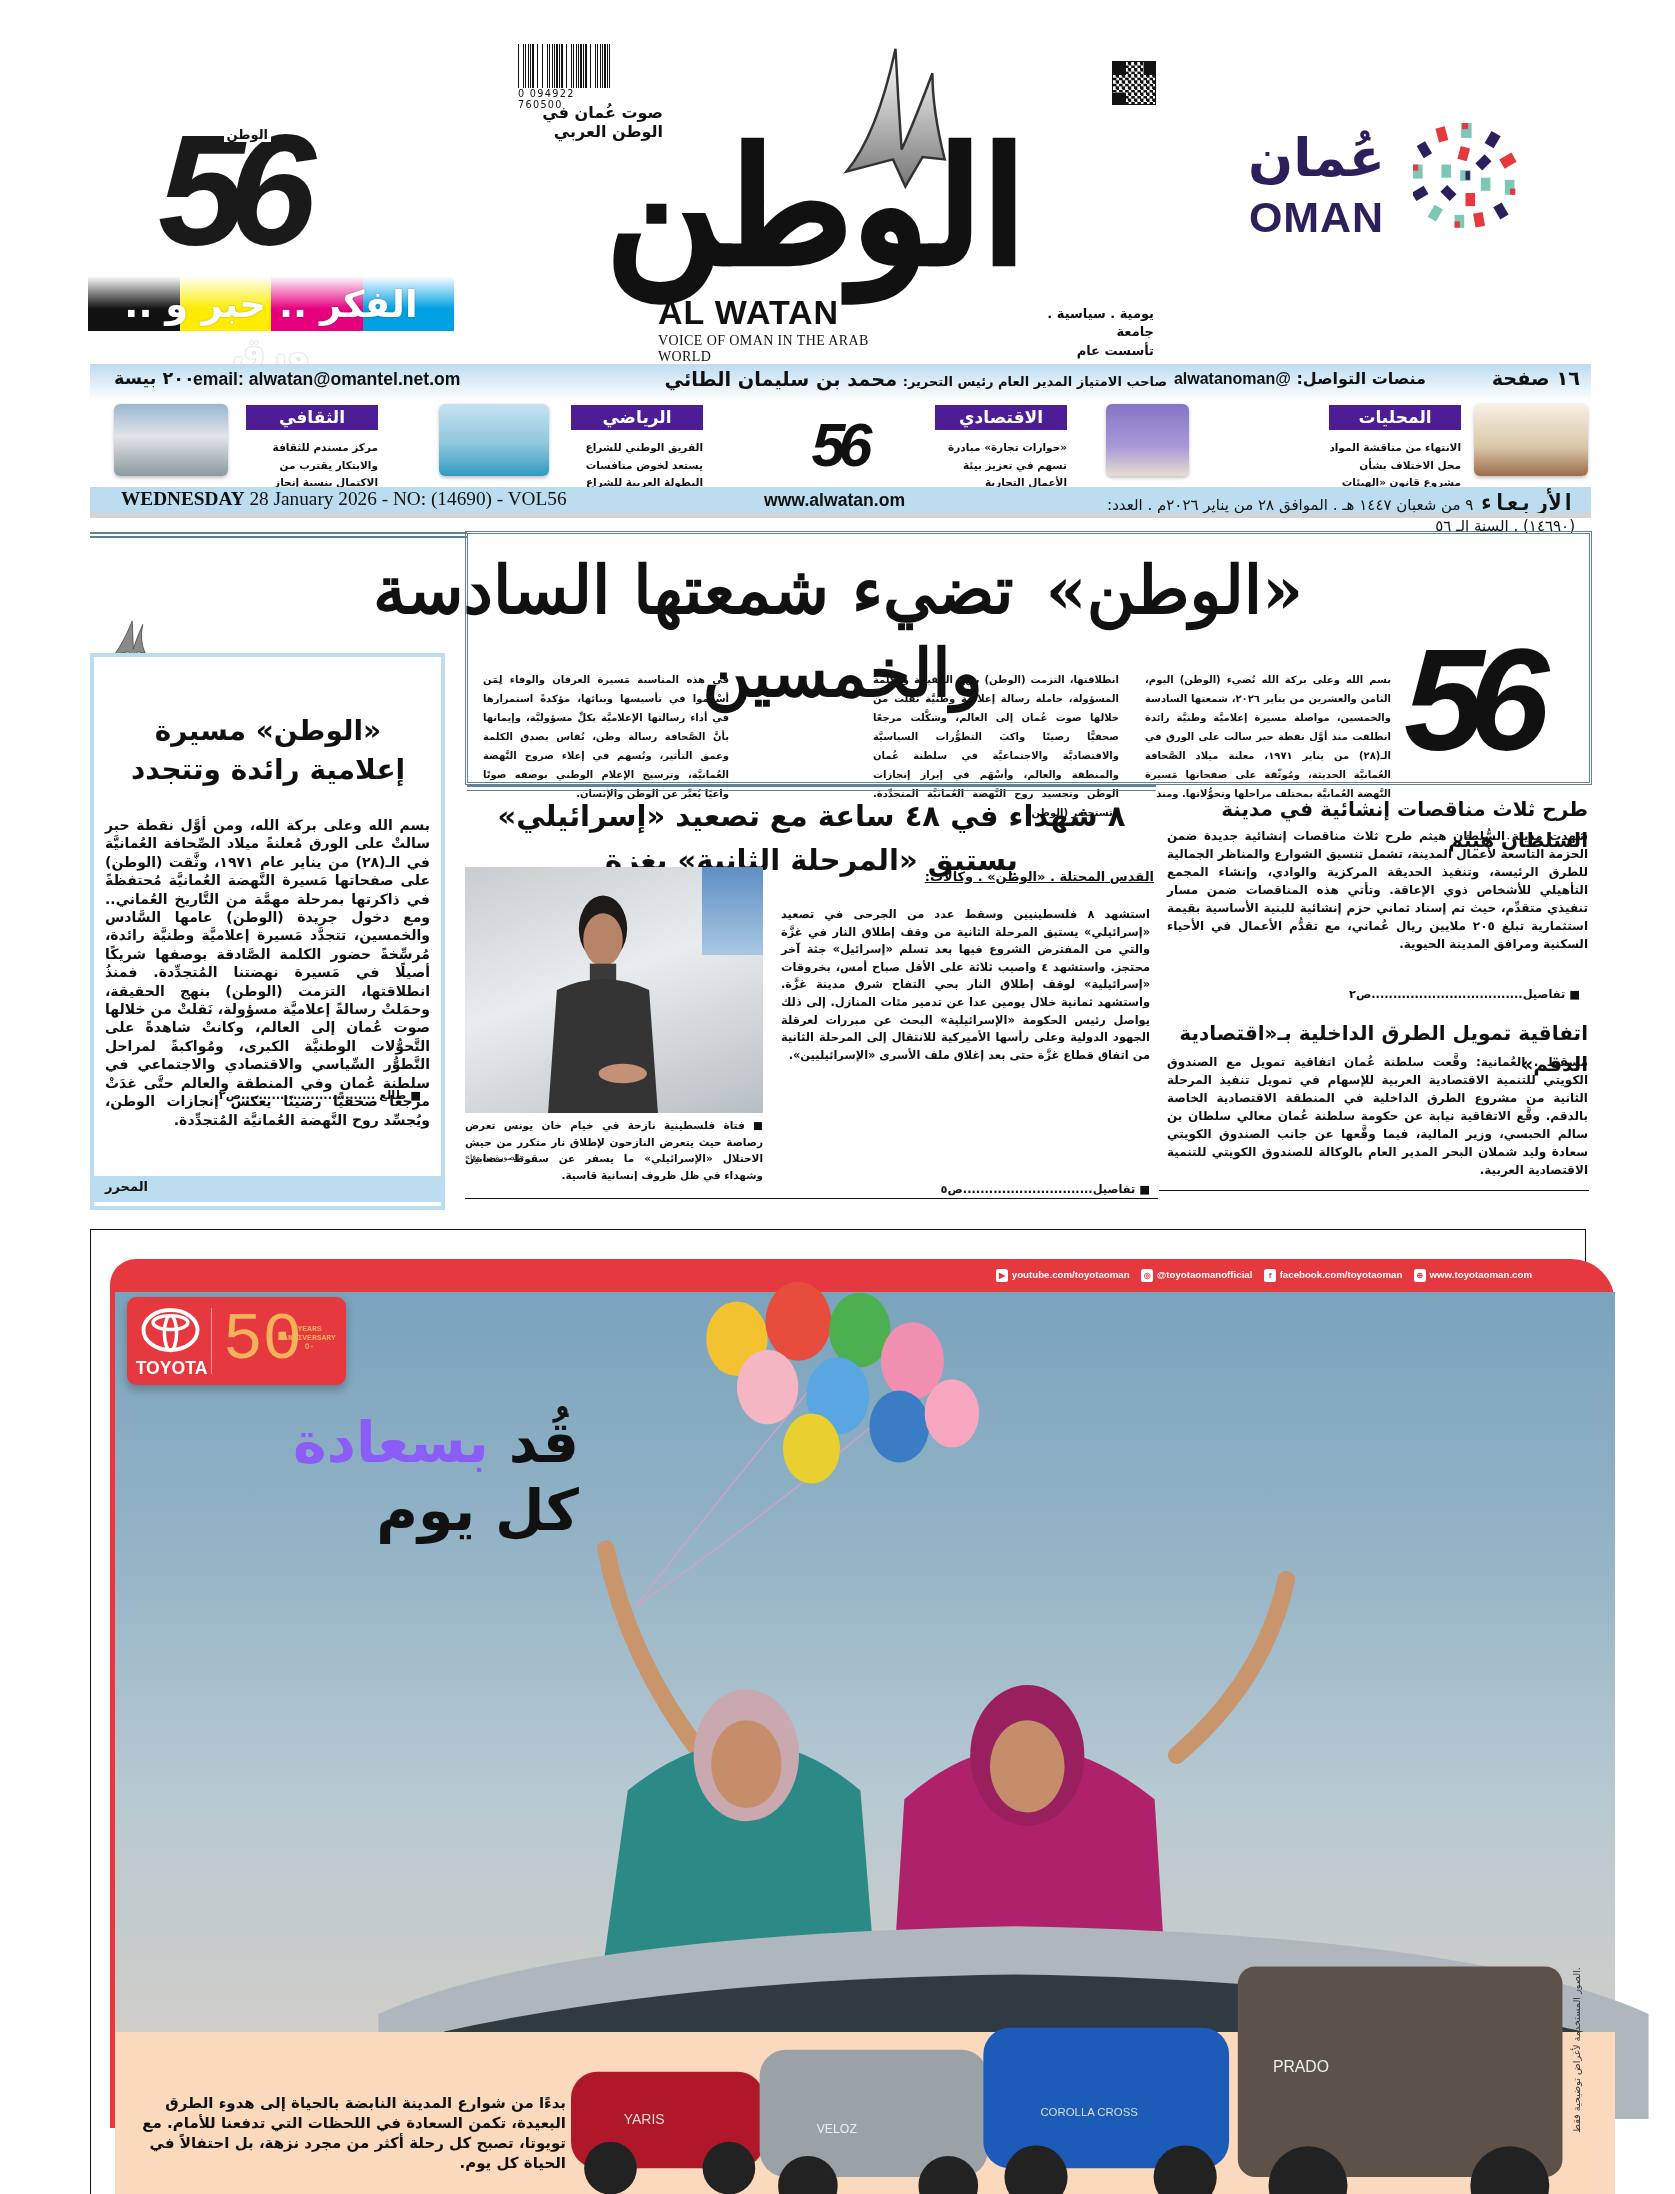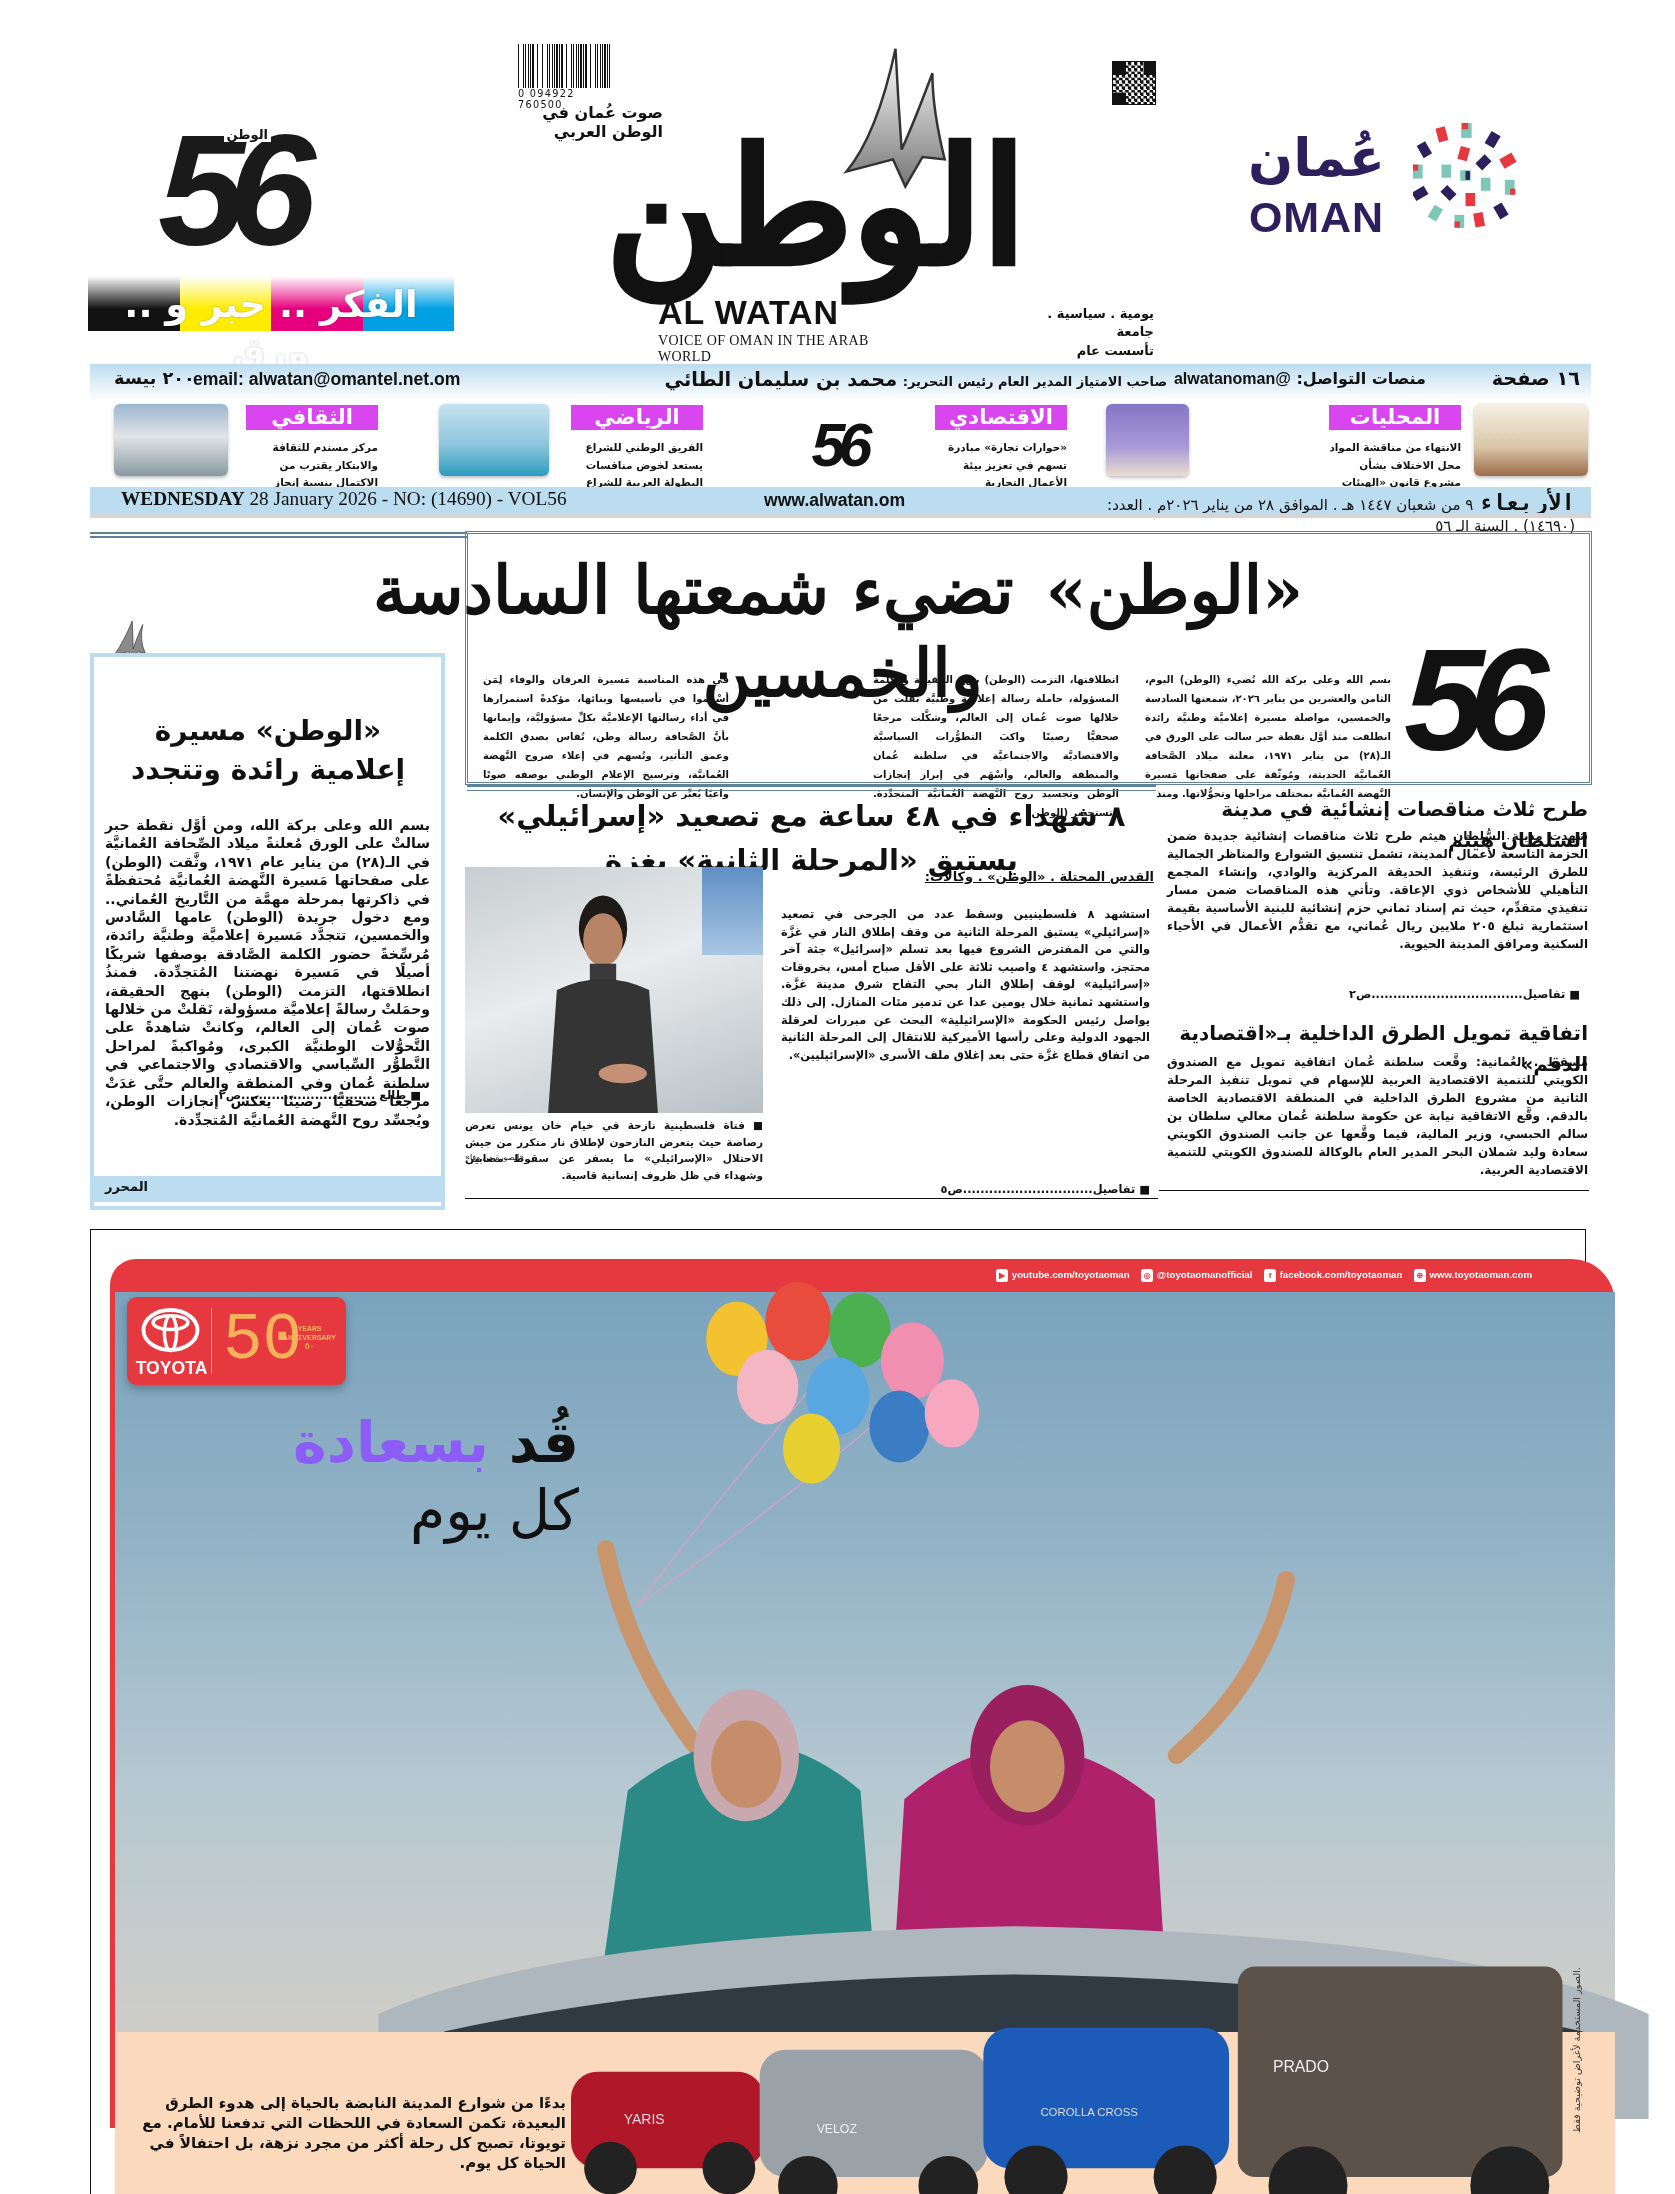--- a/index.html
+++ b/index.html
@@ -40,21 +40,21 @@
   
   .infobar { left: 90px; top: 364px; width: 1501px; height: 132px; background: linear-gradient(#bcdcf0, #ffffff 28%); }
   .price { left: 114px; top: 368px; font-size: 17.6px; font-weight: bold; }
   .email { left: 193px; top: 369px; font-family: "Liberation Sans", sans-serif; font-size: 17.6px; font-weight: bold; text-align: right; }
   .publisher { left: 632px; top: 368px; width: 535px; font-size: 16px; font-weight: bold; }
   .social { left: 1097px; top: 369px; width: 329px; font-size: 16px; font-weight: bold; }
   .pages { left: 1453px; top: 367px; width: 127px; font-size: 19.3px; font-weight: bold; }
 
   .teaser { top: 404px; height: 70px; }
   .teaser .thumb { position: absolute; top: 0; width: 114px; height: 72px; border-radius: 6.1px; box-shadow: 0 1.8px 3.5px rgba(0,0,0,.25); }
-  .teaser .label { position: absolute; top: 0.9px; width: 158px; height: 25.5px; background: #d946ef; color: #fff; font-size: 21px; font-weight: bold; text-align: center; line-height: 25.5px; }
+  .teaser .label { position: absolute; top: 0.9px; width: 158px; height: 25.5px; background: #4c1d95; color: #fff; font-size: 17px; font-weight: bold; text-align: center; line-height: 25.5px; }
   .teaser .desc { position: absolute; top: 35px; width: 158px; font-size: 10.5px; font-weight: bold; line-height: 17.6px; direction: rtl; text-align: right; }
   .mid56 { left: 790px; top: 415px; width: 97px; height: 61px; font-family: "Liberation Sans", sans-serif; font-weight: 900; font-style: italic; font-size: 61px; line-height: 61px; letter-spacing: -7px; text-align: center; }
 
   .datebar { left: 90px; top: 487px; width: 1501px; height: 25.5px; background: #bcdcf0; }
   .date-en { left: 121px; top: 488px; font-family: "Liberation Serif", serif; font-size: 19.3px; }
   .date-en b { font-weight: bold; }
   .site { left: 764px; top: 490px; font-family: "Liberation Sans", sans-serif; font-size: 17.6px; font-weight: 900; }
   .date-ar { left: 1053px; top: 489px; width: 522px; font-size: 15px; }
   .date-ar b { font-size: 23px; font-family: Liberation Mono, monospace; }
   .greyline { left: 90px; top: 513px; width: 1501px; height: 5.3px; background: #d5d5d5; }
@@ -105,21 +105,21 @@
   .ad-sky { left: 115px; top: 1292px; width: 1500px; height: 836px; background: linear-gradient(#7aa3bd 0%, #93b3c6 30%, #b7c9d2 60%, #d9cfc4 100%); }
   .toyota-badge { left: 127px; top: 1297px; width: 219px; height: 88px; background: #e5383f; border-radius: 9.7px; box-shadow: 0 4.4px 8px rgba(0,0,0,.25); }
   .toyota-emblem { left: 140px; top: 1306px; width: 61px; height: 48px; }
   .toyota-word { left: 132px; top: 1358px; width: 79px; font-family: "Liberation Sans", sans-serif; font-weight: bold; font-size: 17.6px; color: #fff; text-align: center; }
   .badge-divider { left: 211px; top: 1308px; width: 0.9px; height: 66px; background: #f3a0a2; }
   .badge-50 { left: 223px; top: 1303px; width: 114px; height: 75px; color: #f6b25a; font-family: Liberation Mono, monospace; }
   .badge-50 .n { font-size: 66px; line-height: 75px; font-weight: 300; }
   .badge-50 .y { position:absolute; left:59px; top:22px; font-size:8px; font-weight:bold; line-height:8.8px; text-align:center; }
   .ad-slogan1 { left: 263px; top: 1409px; width: 316px; font-size: 57px; font-weight: bold; line-height: 66px; direction: rtl; text-align: right; }
   .ad-slogan1 .red { color: #8b5cf6; }
-  .ad-slogan2 { left: 263px; top: 1477px; width: 316px; font-size: 57px; font-weight: normal; line-height: 66px; direction: rtl; text-align: right; color: #111; }
+  .ad-slogan2 { left: 263px; top: 1477px; width: 316px; font-size: 57px; font-weight: bold; line-height: 66px; direction: rtl; text-align: right; color: #111; }
 
   .balloons { left: 592px; top: 1273px; width: 439px; height: 351px; }
   .scene { left: 518px; top: 1527px; width: 1080px; height: 483px; }
   .car-roof { left: 377px; top: 1900px; width: 1273px; height: 219px; }
   .peach { left: 115px; top: 2032px; width: 1500px; height: 228px; background: #fbd9bd; border-bottom: 1.8px solid #e2584e; }
   .peach-copy { left: 127px; top: 2093px; width: 439px; font-size: 15px; line-height: 20px; font-weight: bold; direction: rtl; text-align: right; }
   .cars { left: 571px; top: 1940px; width: 1009px; height: 316px; }
   .disclaimer { left: 1571px; top: 1887px; width: 26px; height: 246px; writing-mode: vertical-rl; transform: rotate(180deg); font-size: 9.7px; color: #333; }
 </style>
 </head>

